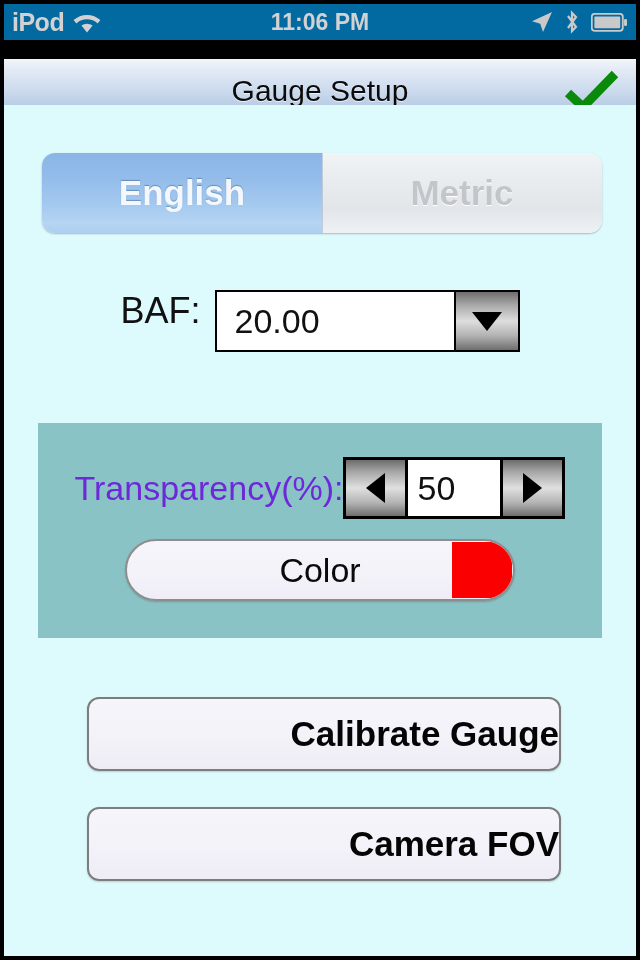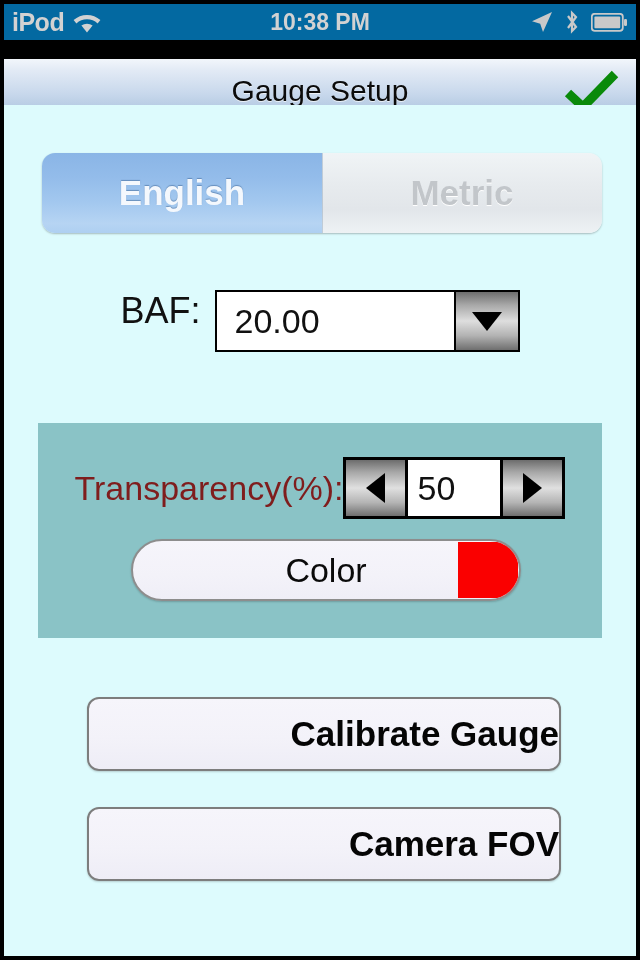--- a/index.html
+++ b/index.html
@@ -146,21 +146,21 @@
   #teal-panel{
     position:absolute; left:34px; top:318px;
     width:564px; height:215px;
     background:#8ac3c6;
   }
   #trans-row{
     position:absolute; left:0; top:34px; width:100%;
     display:flex; align-items:center; justify-content:center;
   }
   #trans-label{
-    font-size:34px; color:#7f1d1d; 
+    font-size:34px; color:#6d28d9; 
   }
   #stepper{
     display:flex; align-items:stretch;
     width:222px; height:62px;
     border:3px solid #000;
     background:#fff;
   }
   .step-btn{
     width:62px;
     background:linear-gradient(to bottom,#6d6d6d 0%, #a8a8a8 22%, #e0e0e0 50%, #b4b4b4 76%, #6f6f6f 100%);
@@ -171,21 +171,21 @@
   #step-inc{ border-left:3px solid #000; }
   #step-value{
     flex:1; background:#fff;
     display:flex; align-items:center;
     padding-left:9px;
     font-size:34px; color:#111;
   }
 
   
   #color-btn{
-    position:absolute; left:93px; top:116px;
+    position:absolute; left:87px; top:116px;
     width:390px; height:62px;
     background:linear-gradient(to bottom,#f6f5fb 0%, #f3f2f9 60%, #efeef7 100%);
     border:2px solid #8d8d8d;
     border-radius:31px;
     display:flex; align-items:center; justify-content:center;
     cursor:pointer;
     box-shadow:0 1px 2px rgba(0,0,0,.2);
     overflow:hidden;
   }
   #color-label{
@@ -221,21 +221,21 @@
     <div id="sb-left">
       <span id="sb-carrier">iPod</span>
       <span style="line-height:0;">
         <svg width="28" height="21" viewBox="0 0 28 21">
           <path d="M14 20.5 L8.4 13.6 a9 9 0 0 1 11.2 0 Z" fill="#d2d2d2"></path>
           <path d="M14 7.2 a15.5 15.5 0 0 0 -10.6 4.2 L0.6 8.1 a20 20 0 0 1 26.8 0 l-2.8 3.3 A15.5 15.5 0 0 0 14 7.2 Z" fill="#d2d2d2"></path>
         </svg>
       </span>
     </div>
 
-    <div id="sb-center">10:38 PM</div>
+    <div id="sb-center">11:06 PM</div>
 
     <div id="sb-right">
       <span style="line-height:0;">
         <svg width="22" height="22" viewBox="0 0 22 22">
           <path d="M21 1 L1 10.2 L9.2 12.8 L12 21 Z" fill="#c9c9c9"></path>
         </svg>
       </span>
       <span style="line-height:0;">
         <svg width="16" height="24" viewBox="0 0 16 24">
           <path d="M4 6 L12 17 L8 21 L8 3 L12 7 L4 18" fill="none" stroke="#c9c9c9" stroke-width="2.2" stroke-linejoin="miter"></path>

